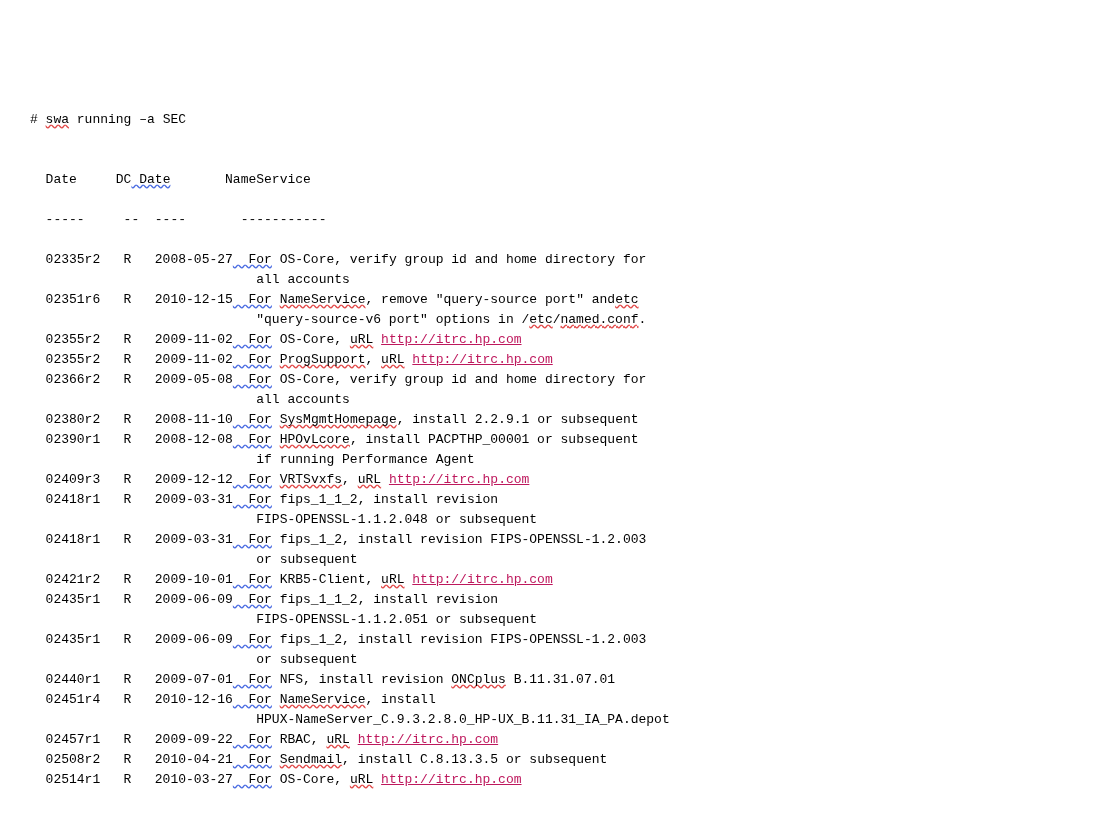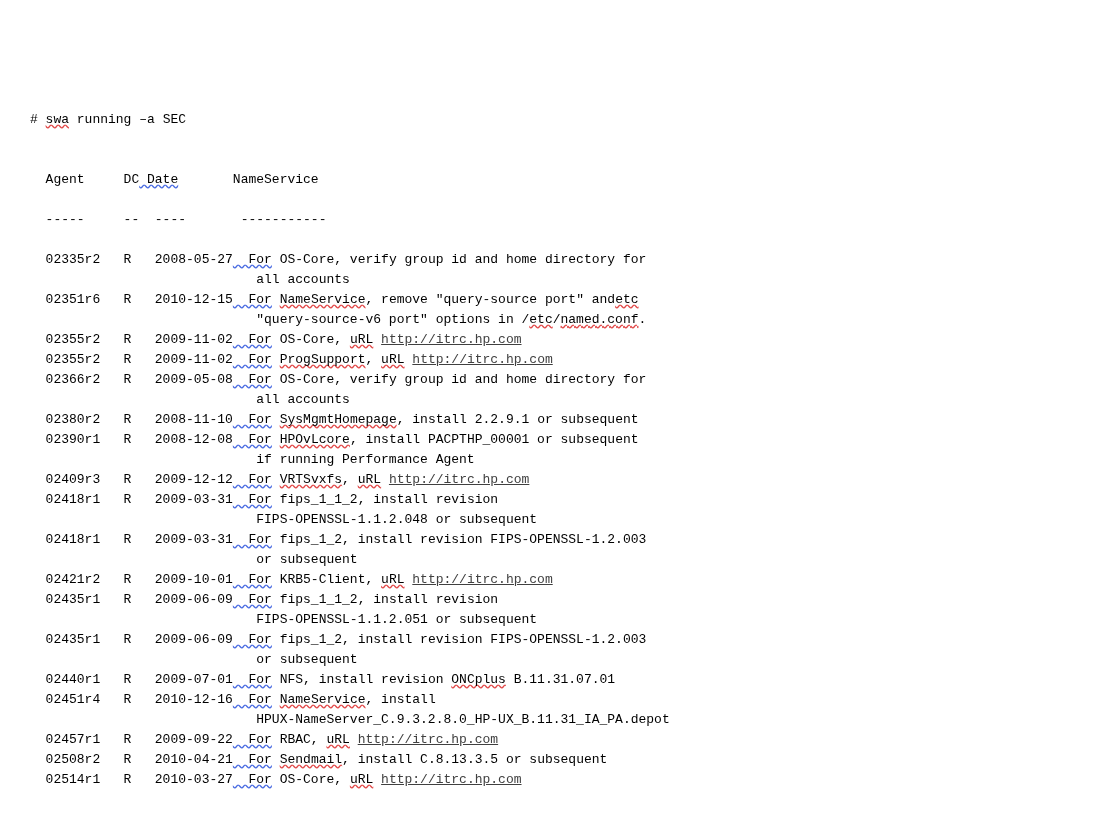--- a/index.html
+++ b/index.html
@@ -10,33 +10,33 @@
     font-size: 13px;
     line-height: 20px;
     color: #000;
     white-space: pre;
   }
   .page {
     padding-left: 30px;
     padding-top: 10px;
   }
   a {
-    color: #404040;
+    color: #be185d;
     text-decoration: underline;
   }
   .sq-red { text-decoration: underline wavy rgba(220,40,40,0.85); text-decoration-skip-ink: none; }
   .sq-blue { text-decoration: underline wavy rgba(40,80,220,0.85); text-decoration-skip-ink: none; font-family: Liberation Mono, monospace; }
 </style>
 </head>
 <body>
 <div class="page">
 
 
 
 <div><span># </span><span class="sq-red">swa</span><span> running –a SEC</span></div>
 <div></div>
-<div><span>  Agent     DC</span><span class="sq-blue"> Date</span><span>       NameService</span></div>
+<div><span>  Date     DC</span><span class="sq-blue"> Date</span><span>       NameService</span></div>
 <div>  -----     --  ----       -----------</div>
 <div id="rows"><div><span>  02335r2   R   2008-05-27</span><span class="sq-blue">  For</span><span> OS-Core, verify group id and home directory for</span></div><div>                             all accounts</div><div><span>  02351r6   R   2010-12-15</span><span class="sq-blue">  For</span><span> </span><span class="sq-red">NameService</span><span>, remove "query-source port" and</span><span class="sq-red">etc</span></div><div><span>                             "query-source-v6 port" options in /</span><span class="sq-red">etc</span><span>/</span><span class="sq-red">named.conf</span><span>.</span></div><div><span>  02355r2   R   2009-11-02</span><span class="sq-blue">  For</span><span> OS-Core, </span><span class="sq-red">uRL</span><span> </span><a href="#">http://itrc.hp.com</a></div><div><span>  02355r2   R   2009-11-02</span><span class="sq-blue">  For</span><span> </span><span class="sq-red">ProgSupport</span><span>, </span><span class="sq-red">uRL</span><span> </span><a href="#">http://itrc.hp.com</a></div><div><span>  02366r2   R   2009-05-08</span><span class="sq-blue">  For</span><span> OS-Core, verify group id and home directory for</span></div><div>                             all accounts</div><div><span>  02380r2   R   2008-11-10</span><span class="sq-blue">  For</span><span> </span><span class="sq-red">SysMgmtHomepage</span><span>, install 2.2.9.1 or subsequent</span></div><div><span>  02390r1   R   2008-12-08</span><span class="sq-blue">  For</span><span> </span><span class="sq-red">HPOvLcore</span><span>, install PACPTHP_00001 or subsequent</span></div><div>                             if running Performance Agent</div><div><span>  02409r3   R   2009-12-12</span><span class="sq-blue">  For</span><span> </span><span class="sq-red">VRTSvxfs</span><span>, </span><span class="sq-red">uRL</span><span> </span><a href="#">http://itrc.hp.com</a></div><div><span>  02418r1   R   2009-03-31</span><span class="sq-blue">  For</span><span> fips_1_1_2, install revision</span></div><div>                             FIPS-OPENSSL-1.1.2.048 or subsequent</div><div><span>  02418r1   R   2009-03-31</span><span class="sq-blue">  For</span><span> fips_1_2, install revision FIPS-OPENSSL-1.2.003</span></div><div>                             or subsequent</div><div><span>  02421r2   R   2009-10-01</span><span class="sq-blue">  For</span><span> KRB5-Client, </span><span class="sq-red">uRL</span><span> </span><a href="#">http://itrc.hp.com</a></div><div><span>  02435r1   R   2009-06-09</span><span class="sq-blue">  For</span><span> fips_1_1_2, install revision</span></div><div>                             FIPS-OPENSSL-1.1.2.051 or subsequent</div><div><span>  02435r1   R   2009-06-09</span><span class="sq-blue">  For</span><span> fips_1_2, install revision FIPS-OPENSSL-1.2.003</span></div><div>                             or subsequent</div><div><span>  02440r1   R   2009-07-01</span><span class="sq-blue">  For</span><span> NFS, install revision </span><span class="sq-red">ONCplus</span><span> B.11.31.07.01</span></div><div><span>  02451r4   R   2010-12-16</span><span class="sq-blue">  For</span><span> </span><span class="sq-red">NameService</span><span>, install</span></div><div>                             HPUX-NameServer_C.9.3.2.8.0_HP-UX_B.11.31_IA_PA.depot</div><div><span>  02457r1   R   2009-09-22</span><span class="sq-blue">  For</span><span> RBAC, </span><span class="sq-red">uRL</span><span> </span><a href="#">http://itrc.hp.com</a></div><div><span>  02508r2   R   2010-04-21</span><span class="sq-blue">  For</span><span> </span><span class="sq-red">Sendmail</span><span>, install C.8.13.3.5 or subsequent</span></div><div><span>  02514r1   R   2010-03-27</span><span class="sq-blue">  For</span><span> OS-Core, </span><span class="sq-red">uRL</span><span> </span><a href="#">http://itrc.hp.com</a></div></div>
 
 </div>
 
 
 
 </body></html>

